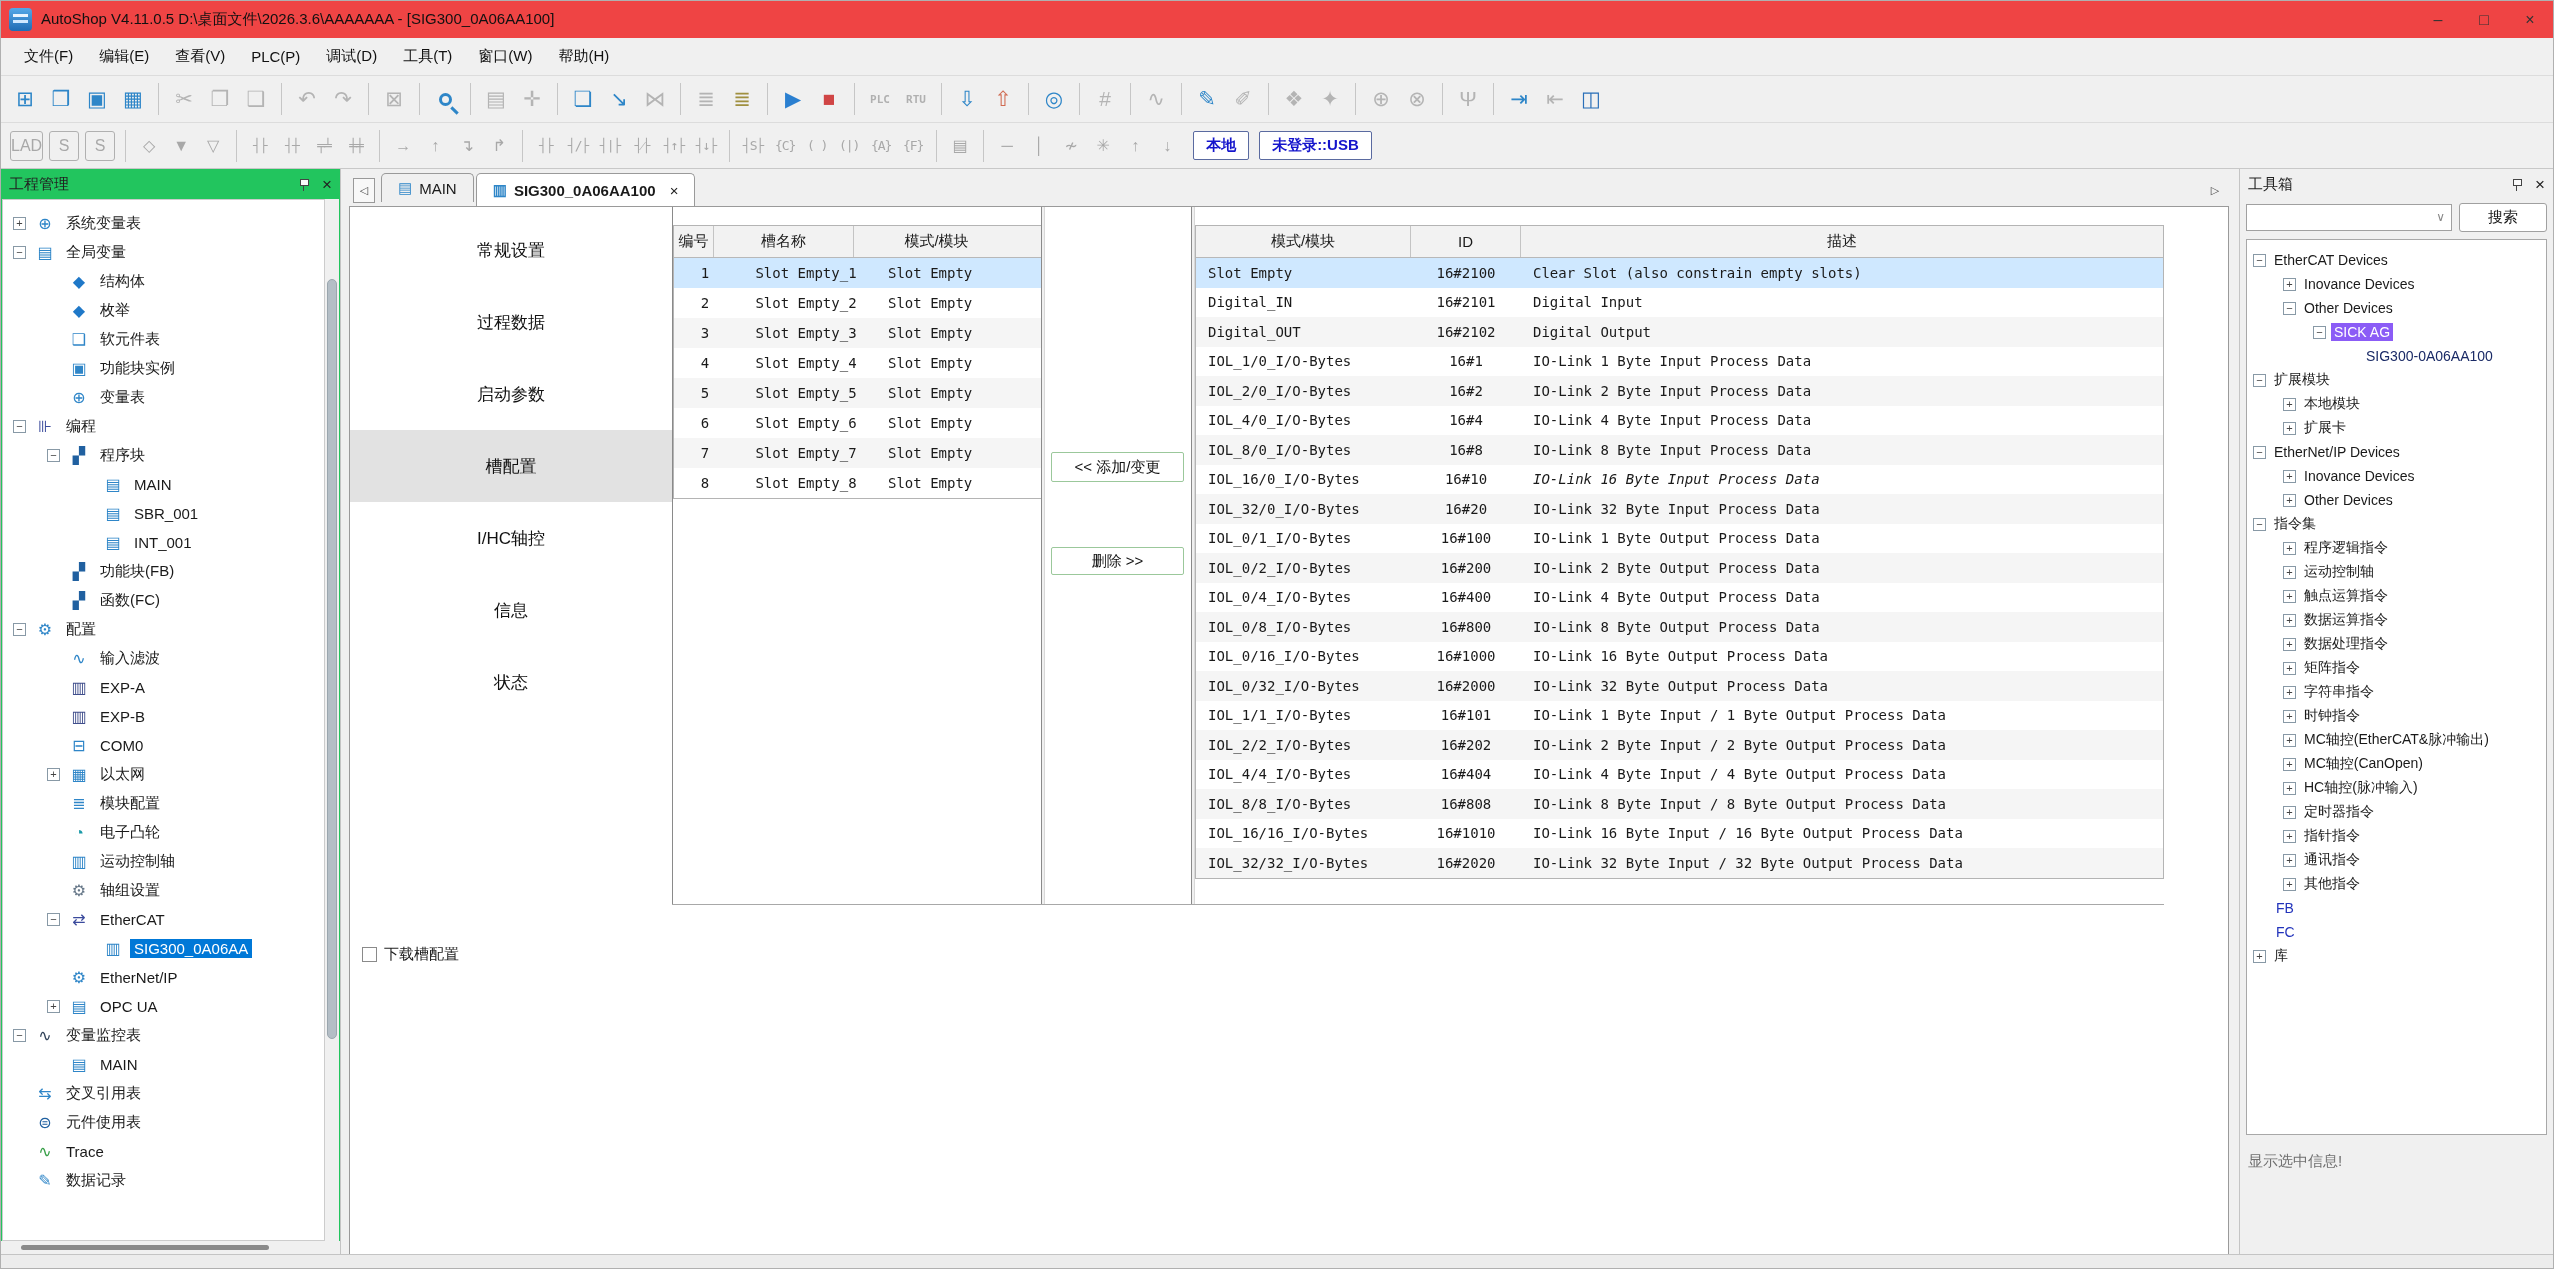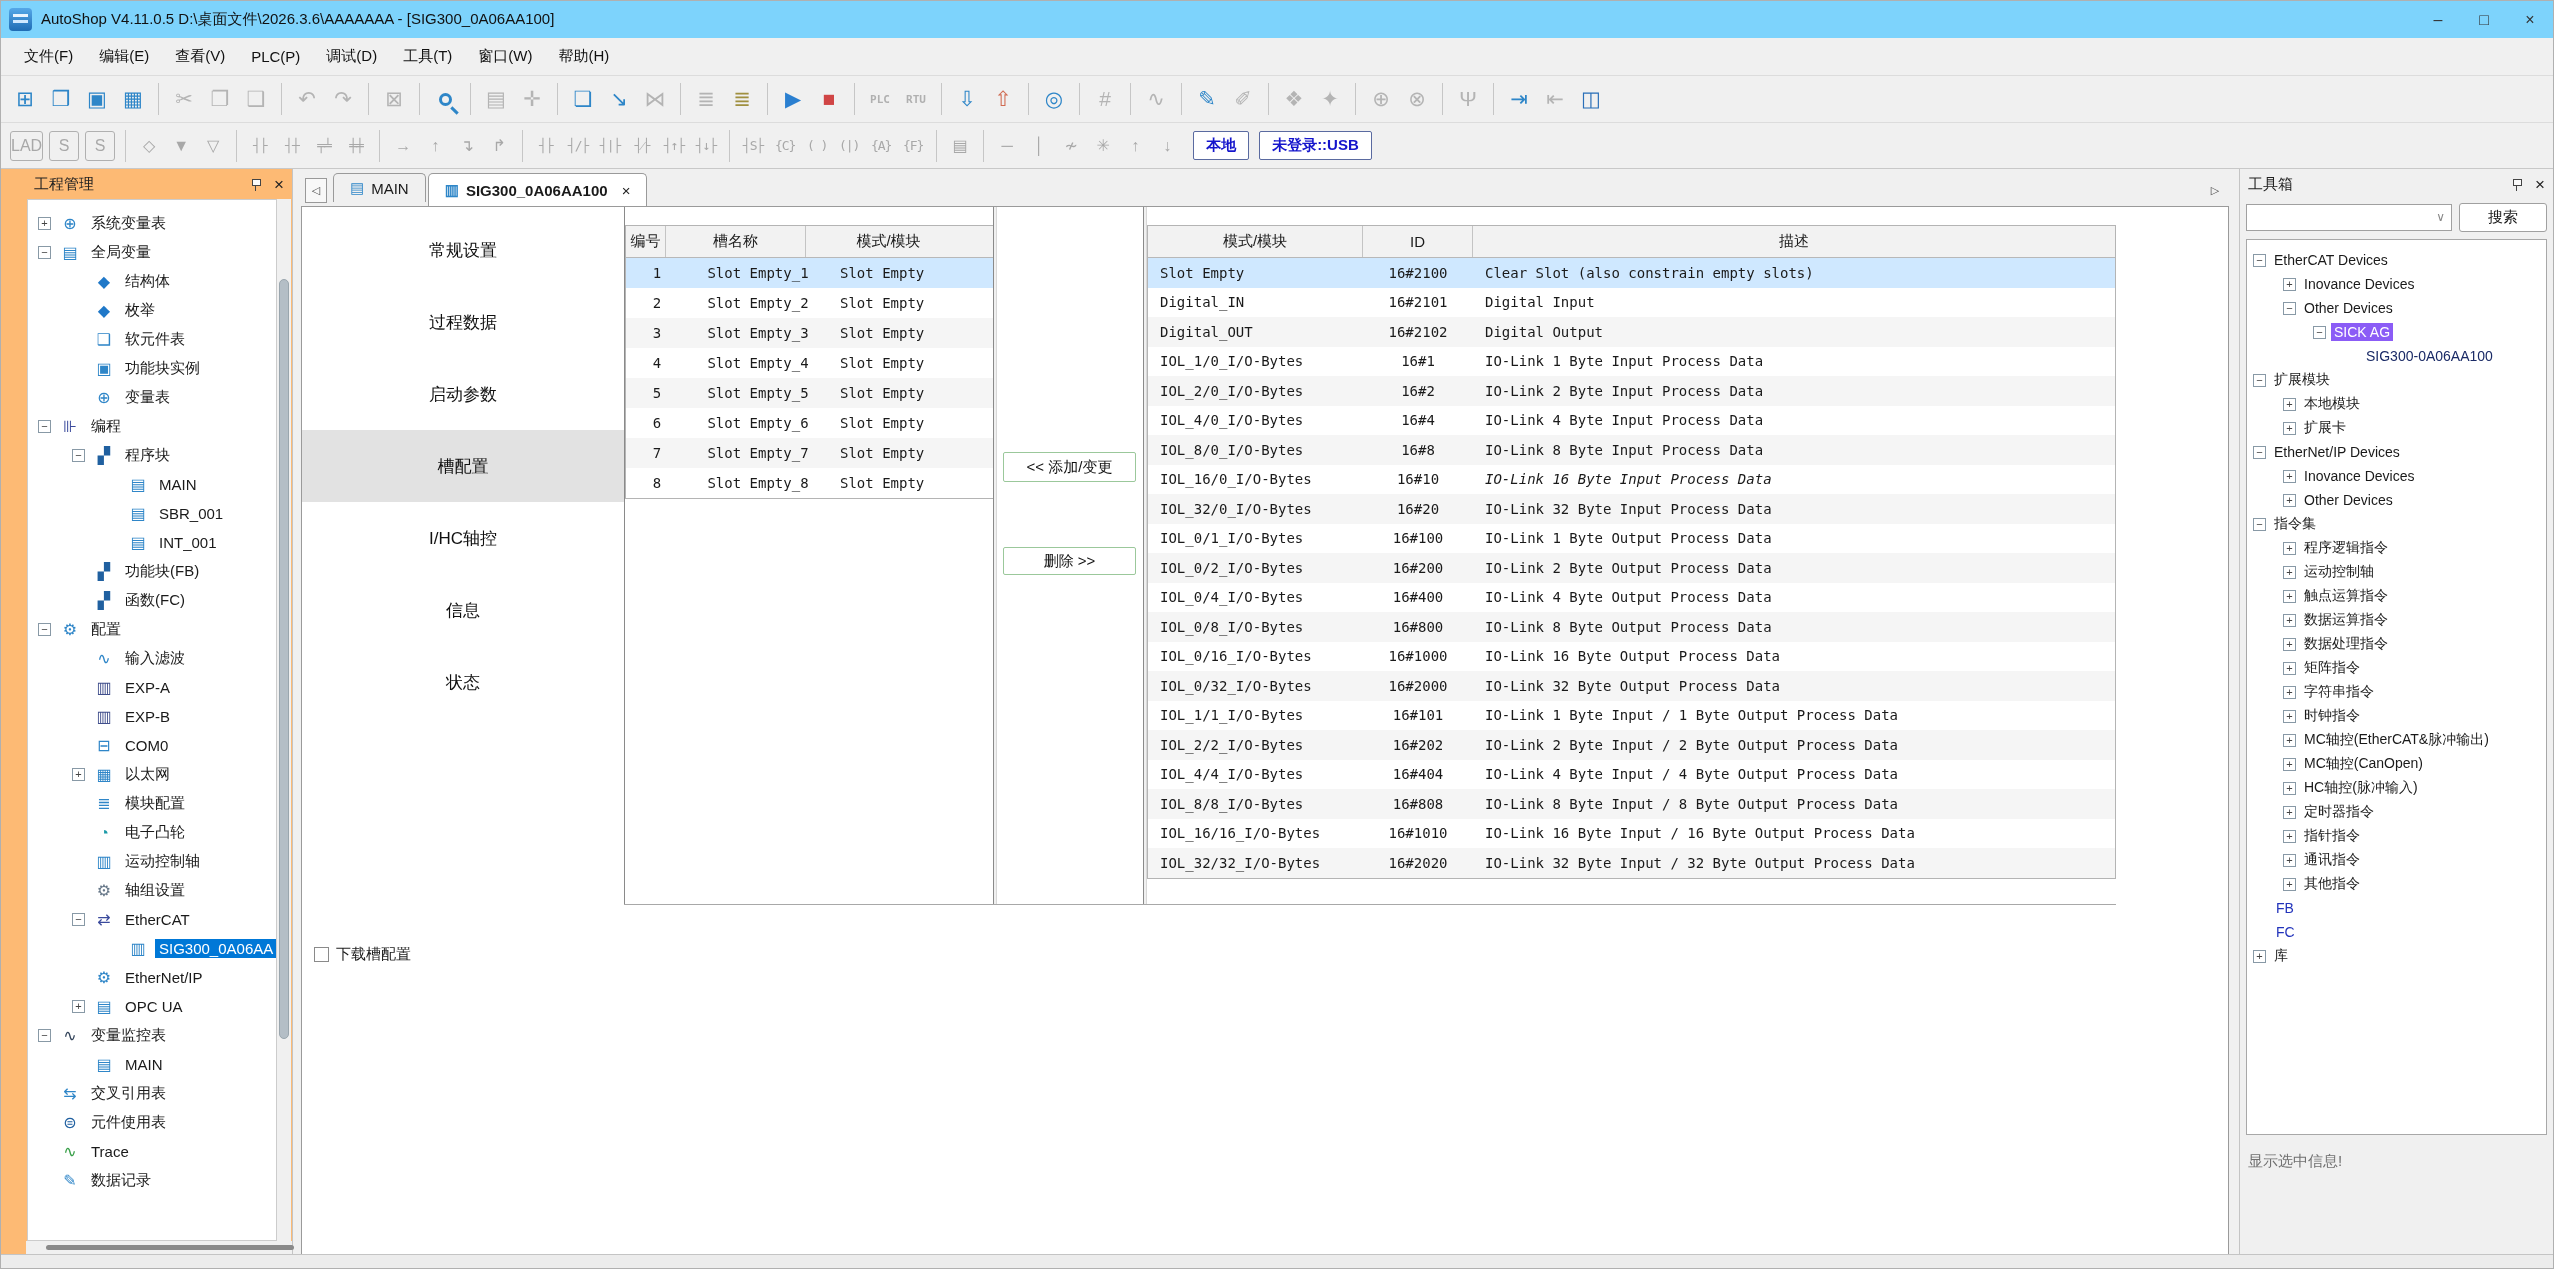--- a/index.html
+++ b/index.html
@@ -1,21 +1,21 @@
 <!DOCTYPE html>
 <html><head>
 <meta charset="utf-8">
 <style>
   * { margin:0; padding:0; box-sizing:border-box; }
   html,body { background:#fff; }
   body { font-family:"Liberation Sans", sans-serif; color:#1a1a1a; }
   .window { width:2554px; height:1269px; display:flex; flex-direction:column; background:#f0f0f0; overflow:hidden; border:1px solid #b0b0b0; }
 
   
-  .titlebar { height:37px; background:#7dd3fc; display:flex; align-items:center; flex:none; }
+  .titlebar { height:37px; background:#ef4444; display:flex; align-items:center; flex:none; }
   .app-icon { width:23px; height:23px; margin:0 9px 0 8px; border-radius:4px; background:linear-gradient(#55a8e8,#1f6cb4); position:relative; flex:none; }
   .app-icon::after { content:""; position:absolute; left:4px; top:6px; right:4px; height:3px; background:#e8f4ff; box-shadow:0 6px 0 #cfe8ff; }
   .title-text { font-size:15px; color:#111; }
   .win-controls { margin-left:auto; display:flex; height:100%; }
   .win-btn { width:46px; height:100%; display:flex; align-items:center; justify-content:center; font-size:16px; color:#333; }
 
   
   .menubar { height:38px; background:#f0f0f0; display:flex; align-items:center; padding-left:10px; border-bottom:1px solid #dcdcdc; flex:none; }
   .menu-item { font-size:15px; padding:6px 13px; color:#111; }
 
@@ -36,21 +36,21 @@
   
   .main { flex:1; display:flex; min-height:0; }
   .panel-header { height:30px; display:flex; align-items:center; padding:0 8px; font-size:15px; color:#222; flex:none; }
   .panel-header .sp { margin-left:auto; display:flex; align-items:center; gap:12px; }
   .pin-icon { position:relative; width:12px; height:13px; display:inline-block; }
   .pin-icon::before { content:""; position:absolute; left:2px; top:1px; width:7px; height:5px; border:1px solid #444; background:#fafafa; }
   .pin-icon::after { content:""; position:absolute; left:5px; top:8px; width:1px; height:5px; background:#444; }
   .close-x { font-size:17px; color:#222; line-height:1; }
 
   
-  .left-panel { width:292px; display:flex; flex-direction:column; background:#fdba74; border-right:1px solid #c4c4c4; flex:none;padding-left:25px; }
+  .left-panel { width:340px; display:flex; flex-direction:column; background:#22c55e; border-right:1px solid #c4c4c4; flex:none; }
   .left-body { flex:1; display:flex; min-height:0; margin:0 1px; }
   .tree-scroll { flex:1; background:#fff; border:1px solid #cccccc; overflow:hidden; padding-top:9px; }
   .vscroll { width:14px; background:#f0f0f0; position:relative; flex:none; }
   .vthumb { position:absolute; left:2px; width:10px; border-radius:5px; background:#b4bec6; border:1px solid #9aa6ae; }
   .left-hscroll { height:13px; background:#f0f0f0; position:relative; flex:none; }
   .hthumb { position:absolute; top:4px; height:5px; border-radius:3px; background:#8a8a8a; }
 
   .tree-row { height:29px; display:flex; align-items:center; font-size:15px; white-space:nowrap; }
   .expander { width:13px; height:13px; border:1px solid #8899a6; background:#fff; font-size:11px; line-height:10px; text-align:center; color:#444; margin-right:7px; flex:none; }
   .exp-spacer { width:20px; flex:none; }

